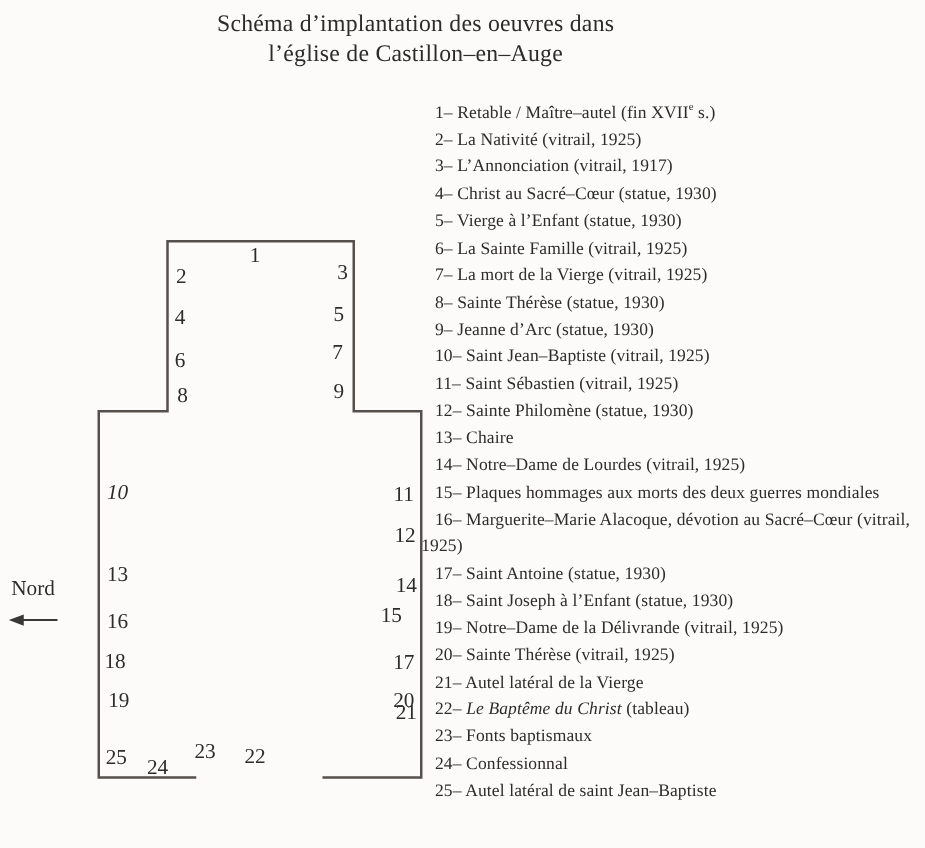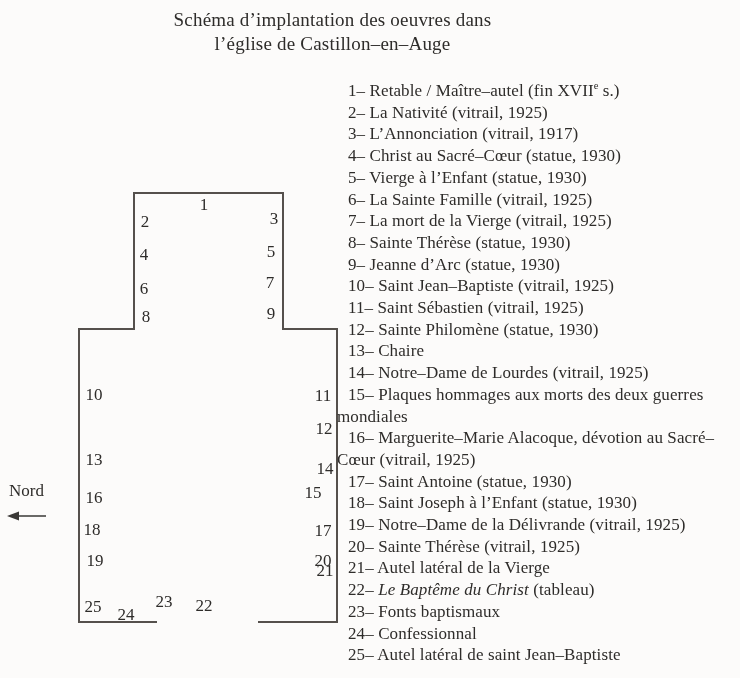--- a/index.html
+++ b/index.html
@@ -23,27 +23,27 @@
     letter-spacing:.2px;
   }
 
   .plan-svg{position:absolute;left:0;top:0;width:740px;height:678px;}
 
   .plan-num{
     position:absolute;font-size:17px;line-height:1;
     transform:translate(-50%,-50%);white-space:nowrap;
   }
 
-  .north{position:absolute;left:6px;top:481px;width:48px;}
+  .north{position:absolute;left:6px;top:461px;width:48px;}
   .north-label{display:block;font-size:17px;padding-left:3px;}
   .north-arrow{display:block;margin-top:8px;}
 
   .legend{
     position:absolute;left:337px;top:80px;width:400px;
-    font-size:17px;line-height:21.7px;letter-spacing:.1px;
+    font-size:14px;line-height:21.7px;letter-spacing:.1px;
   }
   .legend-item{text-indent:11px;}
   .legend-item sup{font-size:.62em;line-height:0;}
   .legend-item .it{font-style:italic;}
 </style>
 </head>
 <body>
 
 <div class="page">
 
@@ -59,21 +59,21 @@
   <div id="plan-labels">
       <span class="plan-num" style="left: 204px; top: 204px;">1</span>
       <span class="plan-num" style="left: 145px; top: 221px;">2</span>
       <span class="plan-num" style="left: 274px; top: 218px;">3</span>
       <span class="plan-num" style="left: 144px; top: 254px;">4</span>
       <span class="plan-num" style="left: 271px; top: 251px;">5</span>
       <span class="plan-num" style="left: 144px; top: 288px;">6</span>
       <span class="plan-num" style="left: 270px; top: 282px;">7</span>
       <span class="plan-num" style="left: 146px; top: 316px;">8</span>
       <span class="plan-num" style="left: 271px; top: 313px;">9</span>
-      <span class="plan-num" style="left: 94px; top: 394px;">10</span>
+      <span class="plan-num" style="left: 94px; top: 394px; font-style: italic;">10</span>
       <span class="plan-num" style="left: 323px; top: 395px;">11</span>
       <span class="plan-num" style="left: 324px; top: 428px; text-align: right;">12</span>
       <span class="plan-num" style="left: 94px; top: 459px;">13</span>
       <span class="plan-num" style="left: 325px; top: 468px;">14</span>
       <span class="plan-num" style="left: 313px; top: 492px;">15</span>
       <span class="plan-num" style="left: 94px; top: 497px;">16</span>
       <span class="plan-num" style="left: 323px; top: 530px;">17</span>
       <span class="plan-num" style="left: 92px; top: 529px;">18</span>
       <span class="plan-num" style="left: 95px; top: 560px;">19</span>
       <span class="plan-num" style="left: 323px; top: 560px;">20</span>

